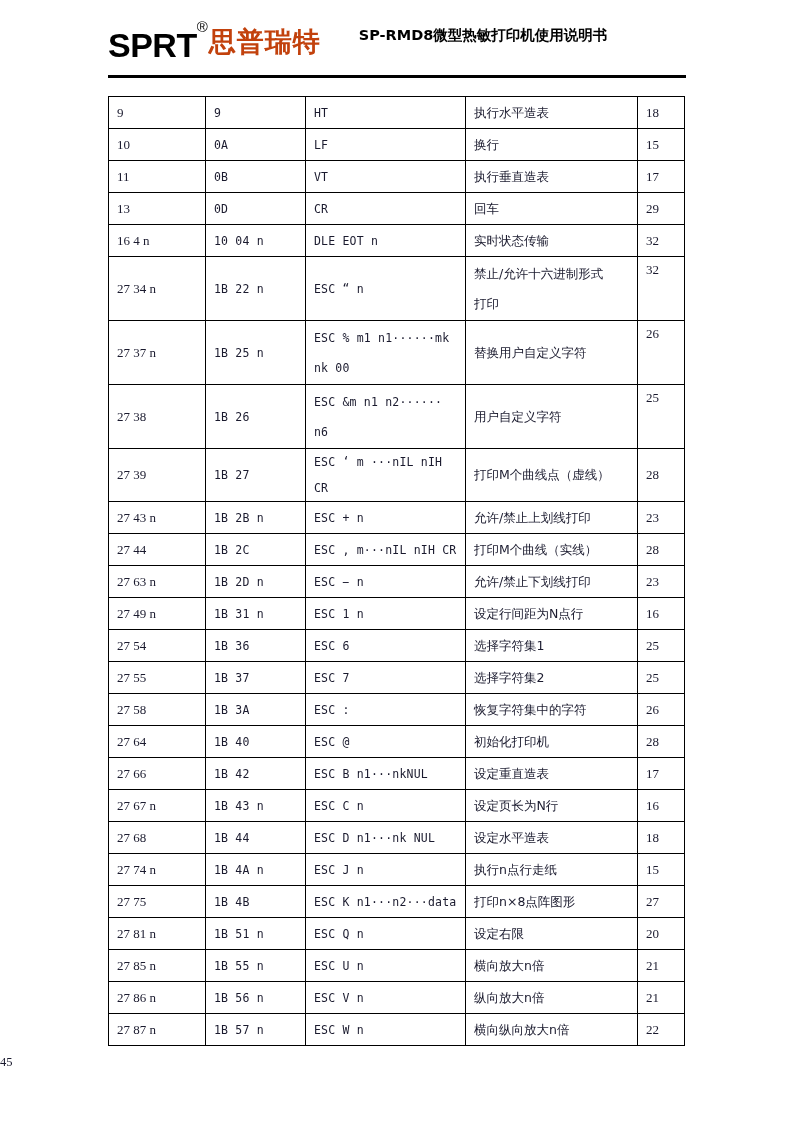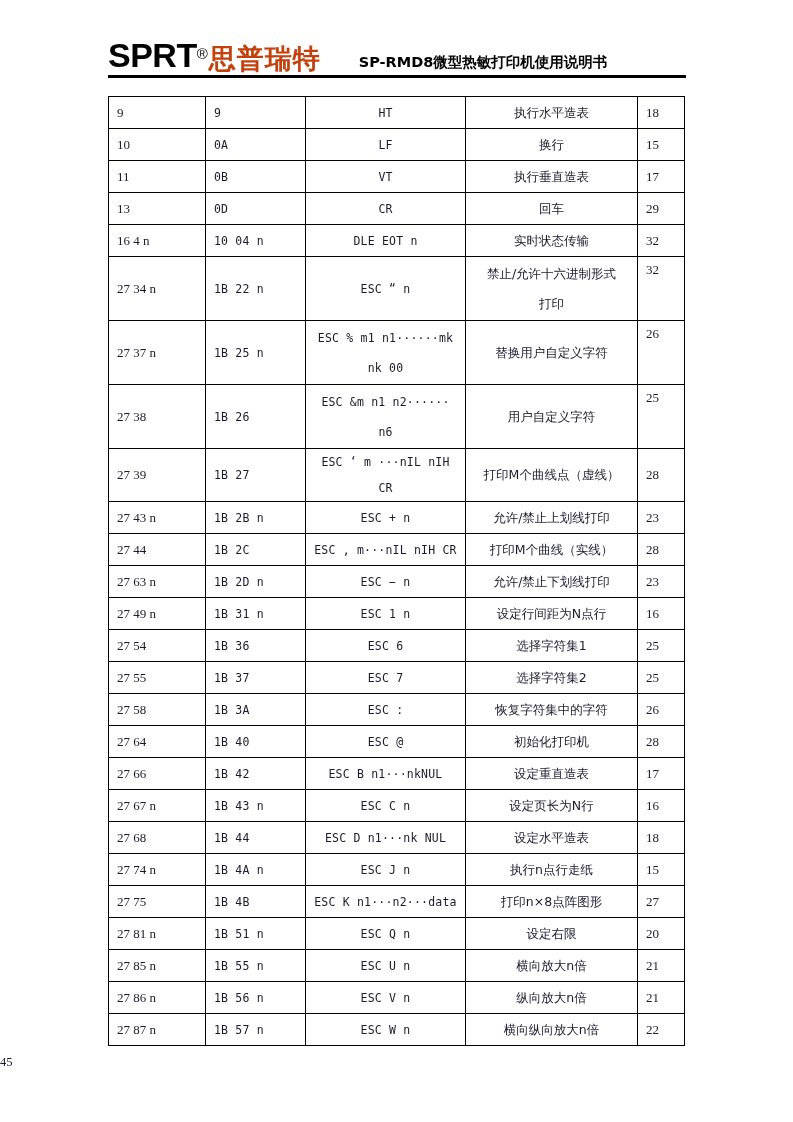--- a/index.html
+++ b/index.html
@@ -26,21 +26,20 @@
   
   .header {
     position: absolute;
     left: 108px;
     top: 28px;
     width: 578px;
     height: 52px;
   }
   .header-row {
     display: flex;
-    align-items: flex-end;
     height: 44px;
     gap: 0px;
   }
   .brand-latin {
     font-family: "Liberation Sans", "DejaVu Sans", sans-serif;
     font-weight: bold;
     font-size: 34px;
     letter-spacing: -0.5px;
     line-height: 1;
     color: #000000;
@@ -113,21 +112,21 @@
   td.cn {
     font-family: "DejaVu Sans", "Liberation Sans", sans-serif;
     font-size: 12.5px;
   }
   td.num {
     font-family: "Liberation Serif", "DejaVu Serif", serif;
     font-size: 13px;
   }
   tr.tall td { height: 64px; }
   tr.tall td.mono, tr.tall td.cn { line-height: 30px; }
-  .l2 { display: block; text-align: center; }
+  .l2 { display: block; }
 
   
   .page-number {
     position: absolute;
     left: 0;
     top: 1055px;
     width: 793px;
     text-align: left;
     font-family: "Liberation Serif", "DejaVu Serif", serif;
     font-size: 12.5px;

